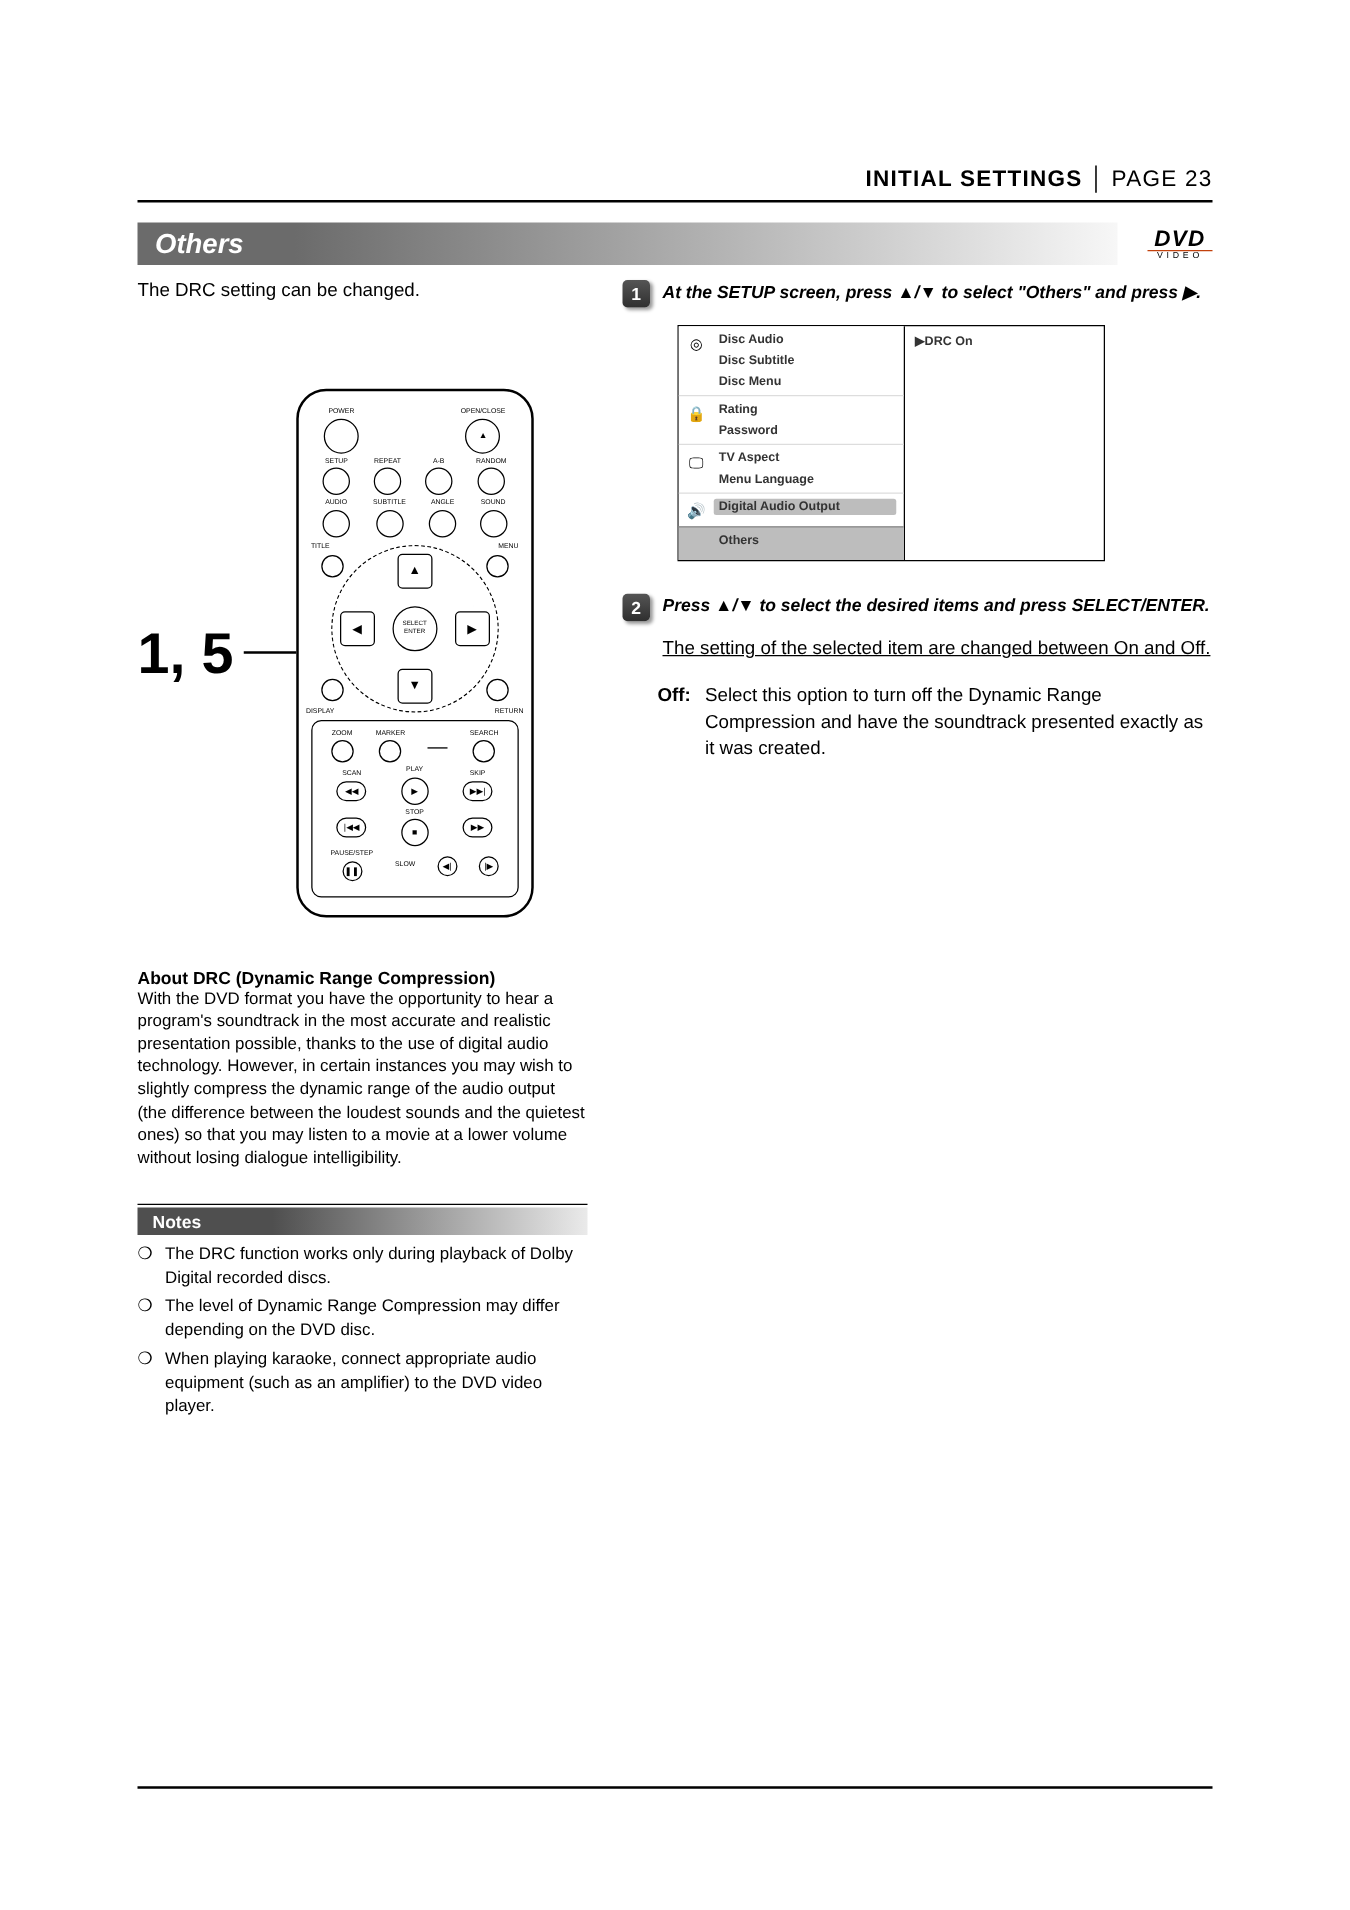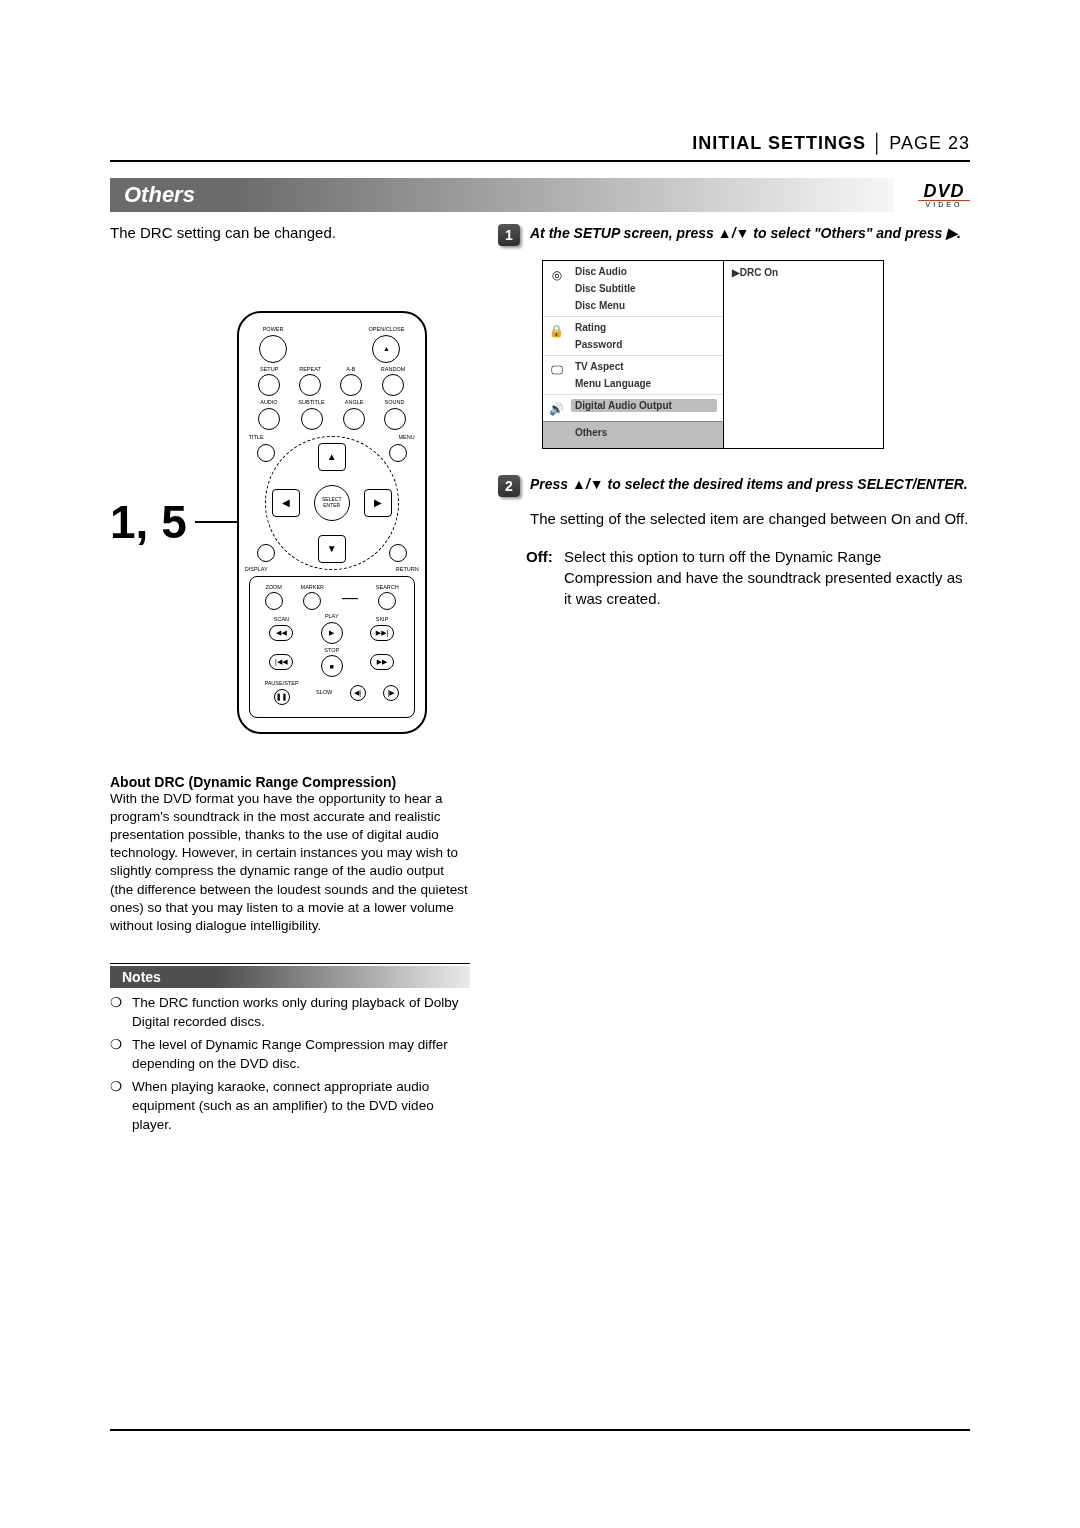--- a/index.html
+++ b/index.html
@@ -234,21 +234,21 @@
   .step-num {
     width:22px;height:22px;border-radius:4px;
     background:linear-gradient(to bottom,#555,#2f2f2f);
     color:#fff; font-weight:bold; font-size:14px;
     display:flex;align-items:center;justify-content:center;
     flex:none;
     box-shadow: 2px 2px 3px rgba(0,0,0,.4);
   }
   .step-text { font-size:14px; line-height:1.35;font-style:italic;}
   .step-text .b { font-weight:bold; }
-  .step-sub { font-size:15px; margin:4px 0 18px 32px; line-height:1.35;}
+  .step-sub { font-size:15px; margin:4px 0 18px 32px; line-height:1.35;text-decoration:underline;}
 
   .osd {
     width: 340px;
     margin: 14px 0 26px 44px;
     border:1px solid #000;
     background:#fff;
     display:flex;
   }
   .osd-left {
     width:180px;

